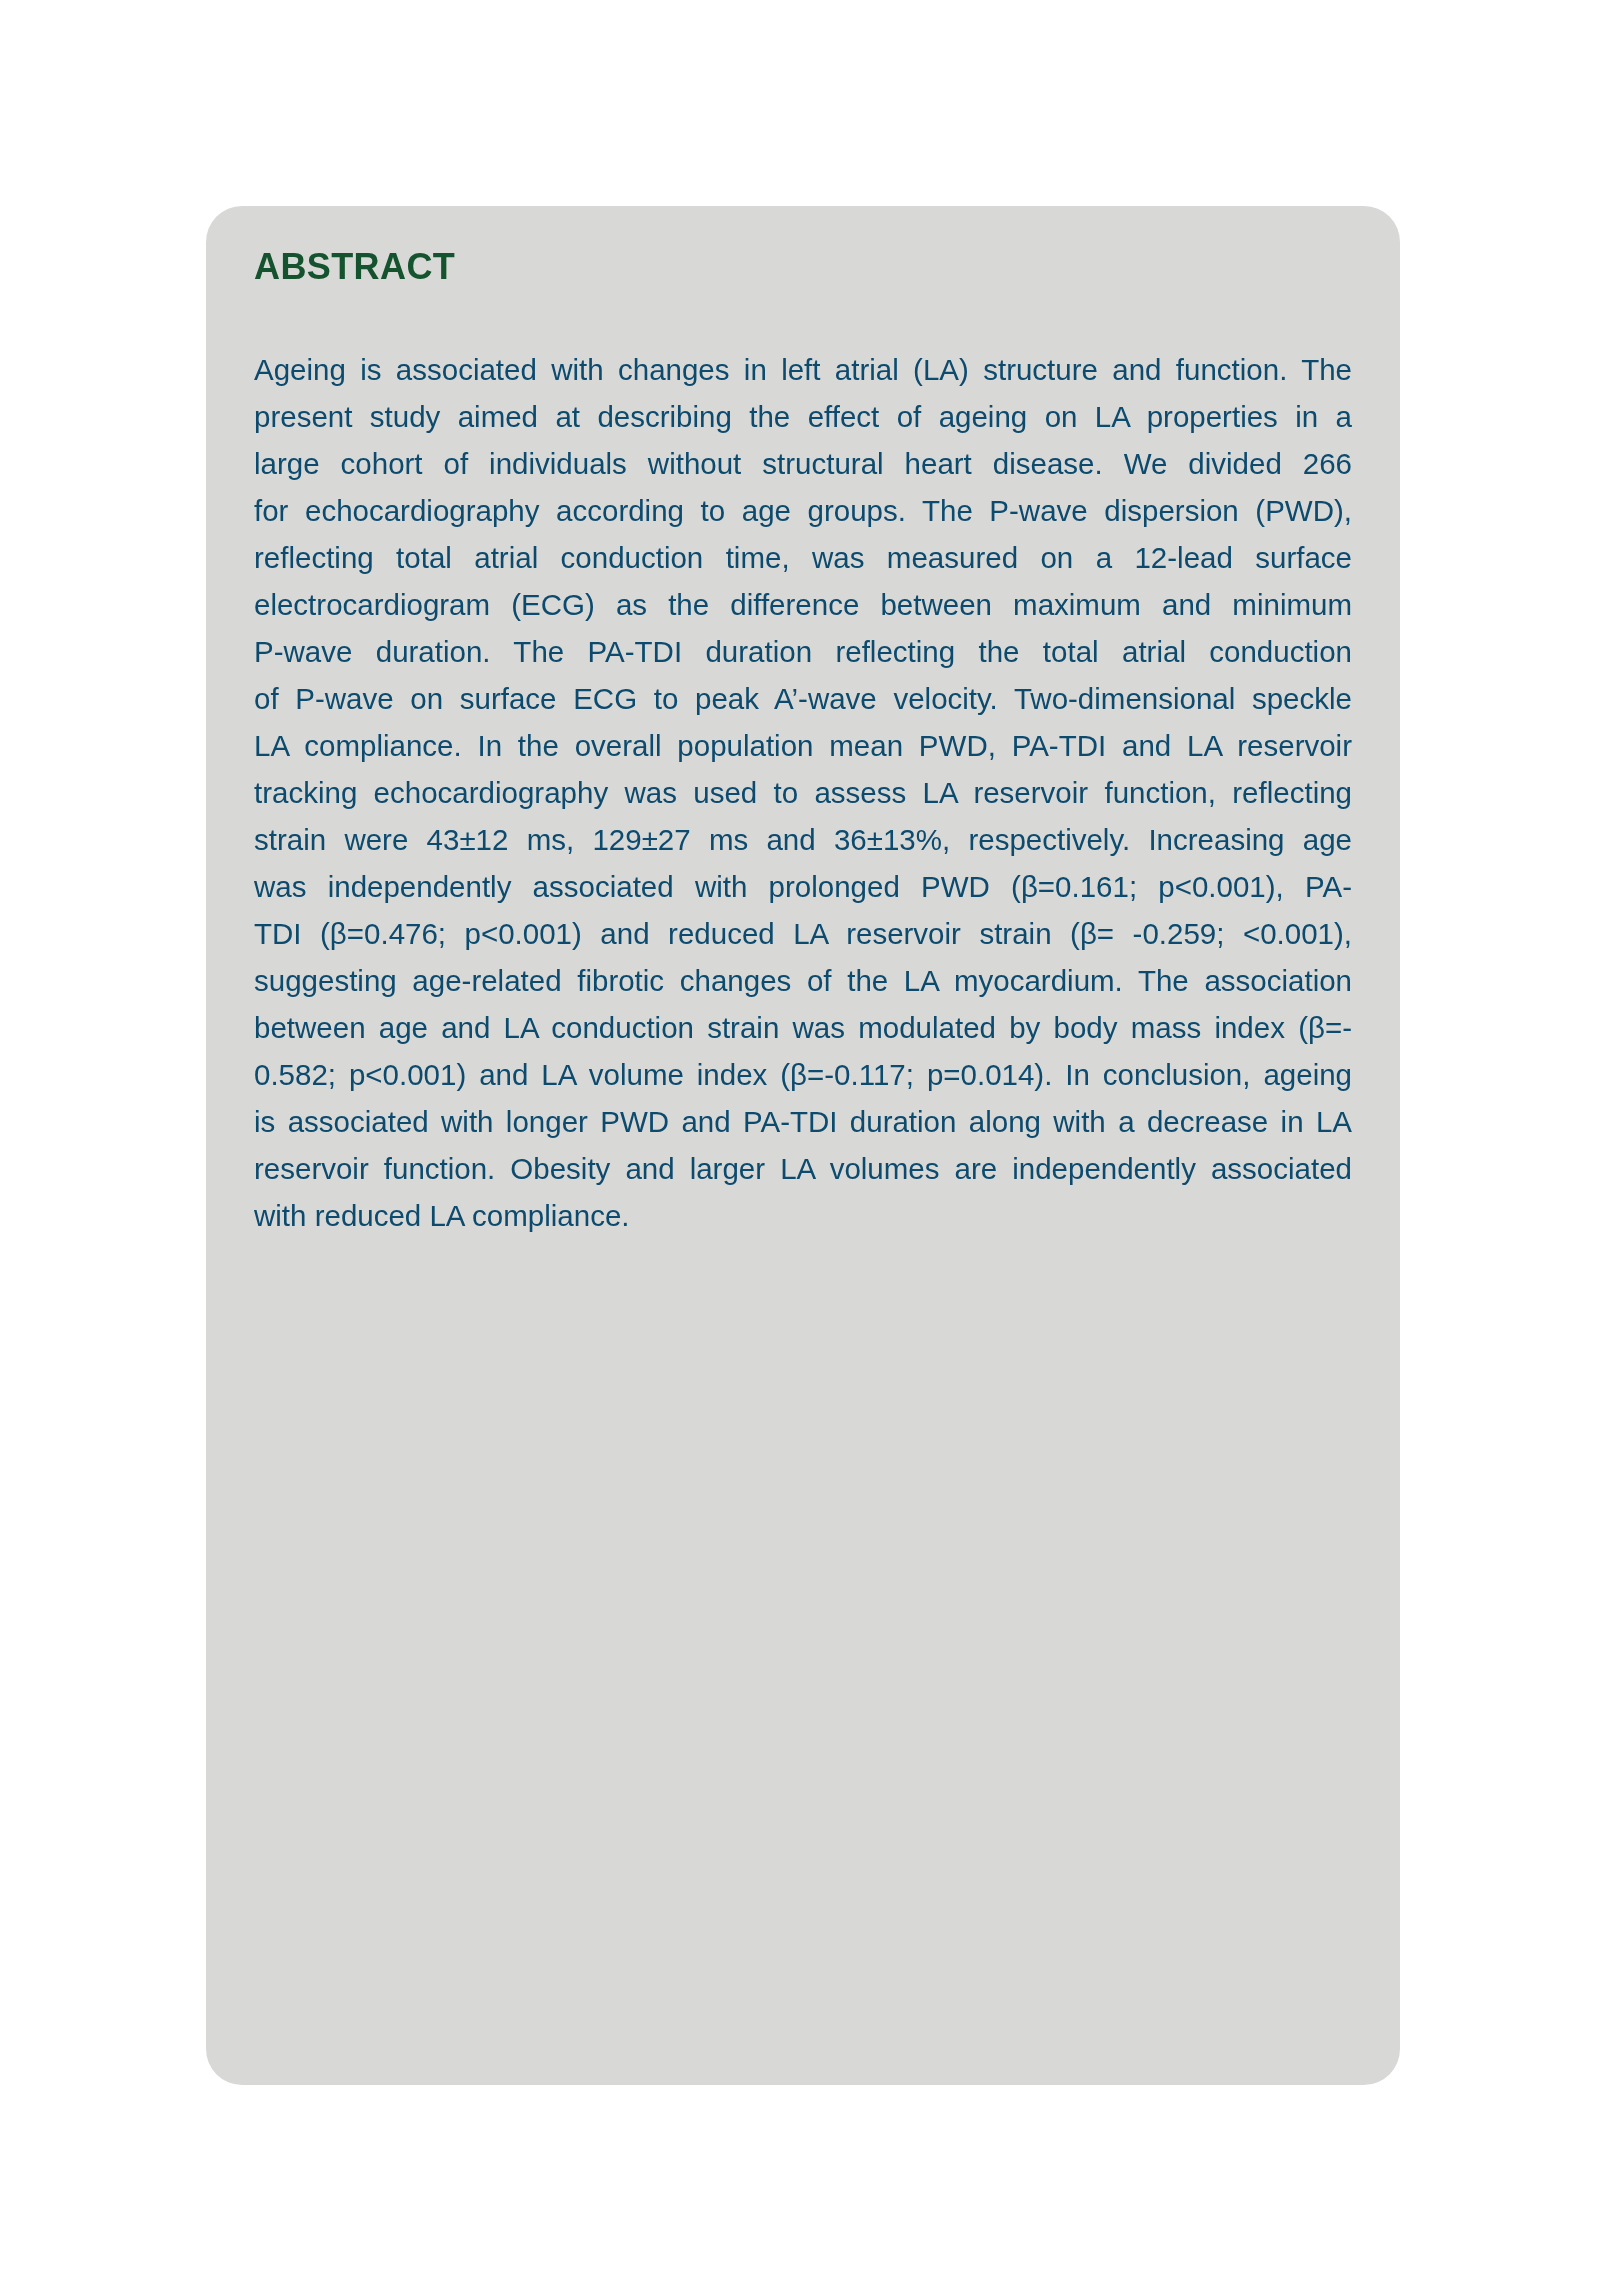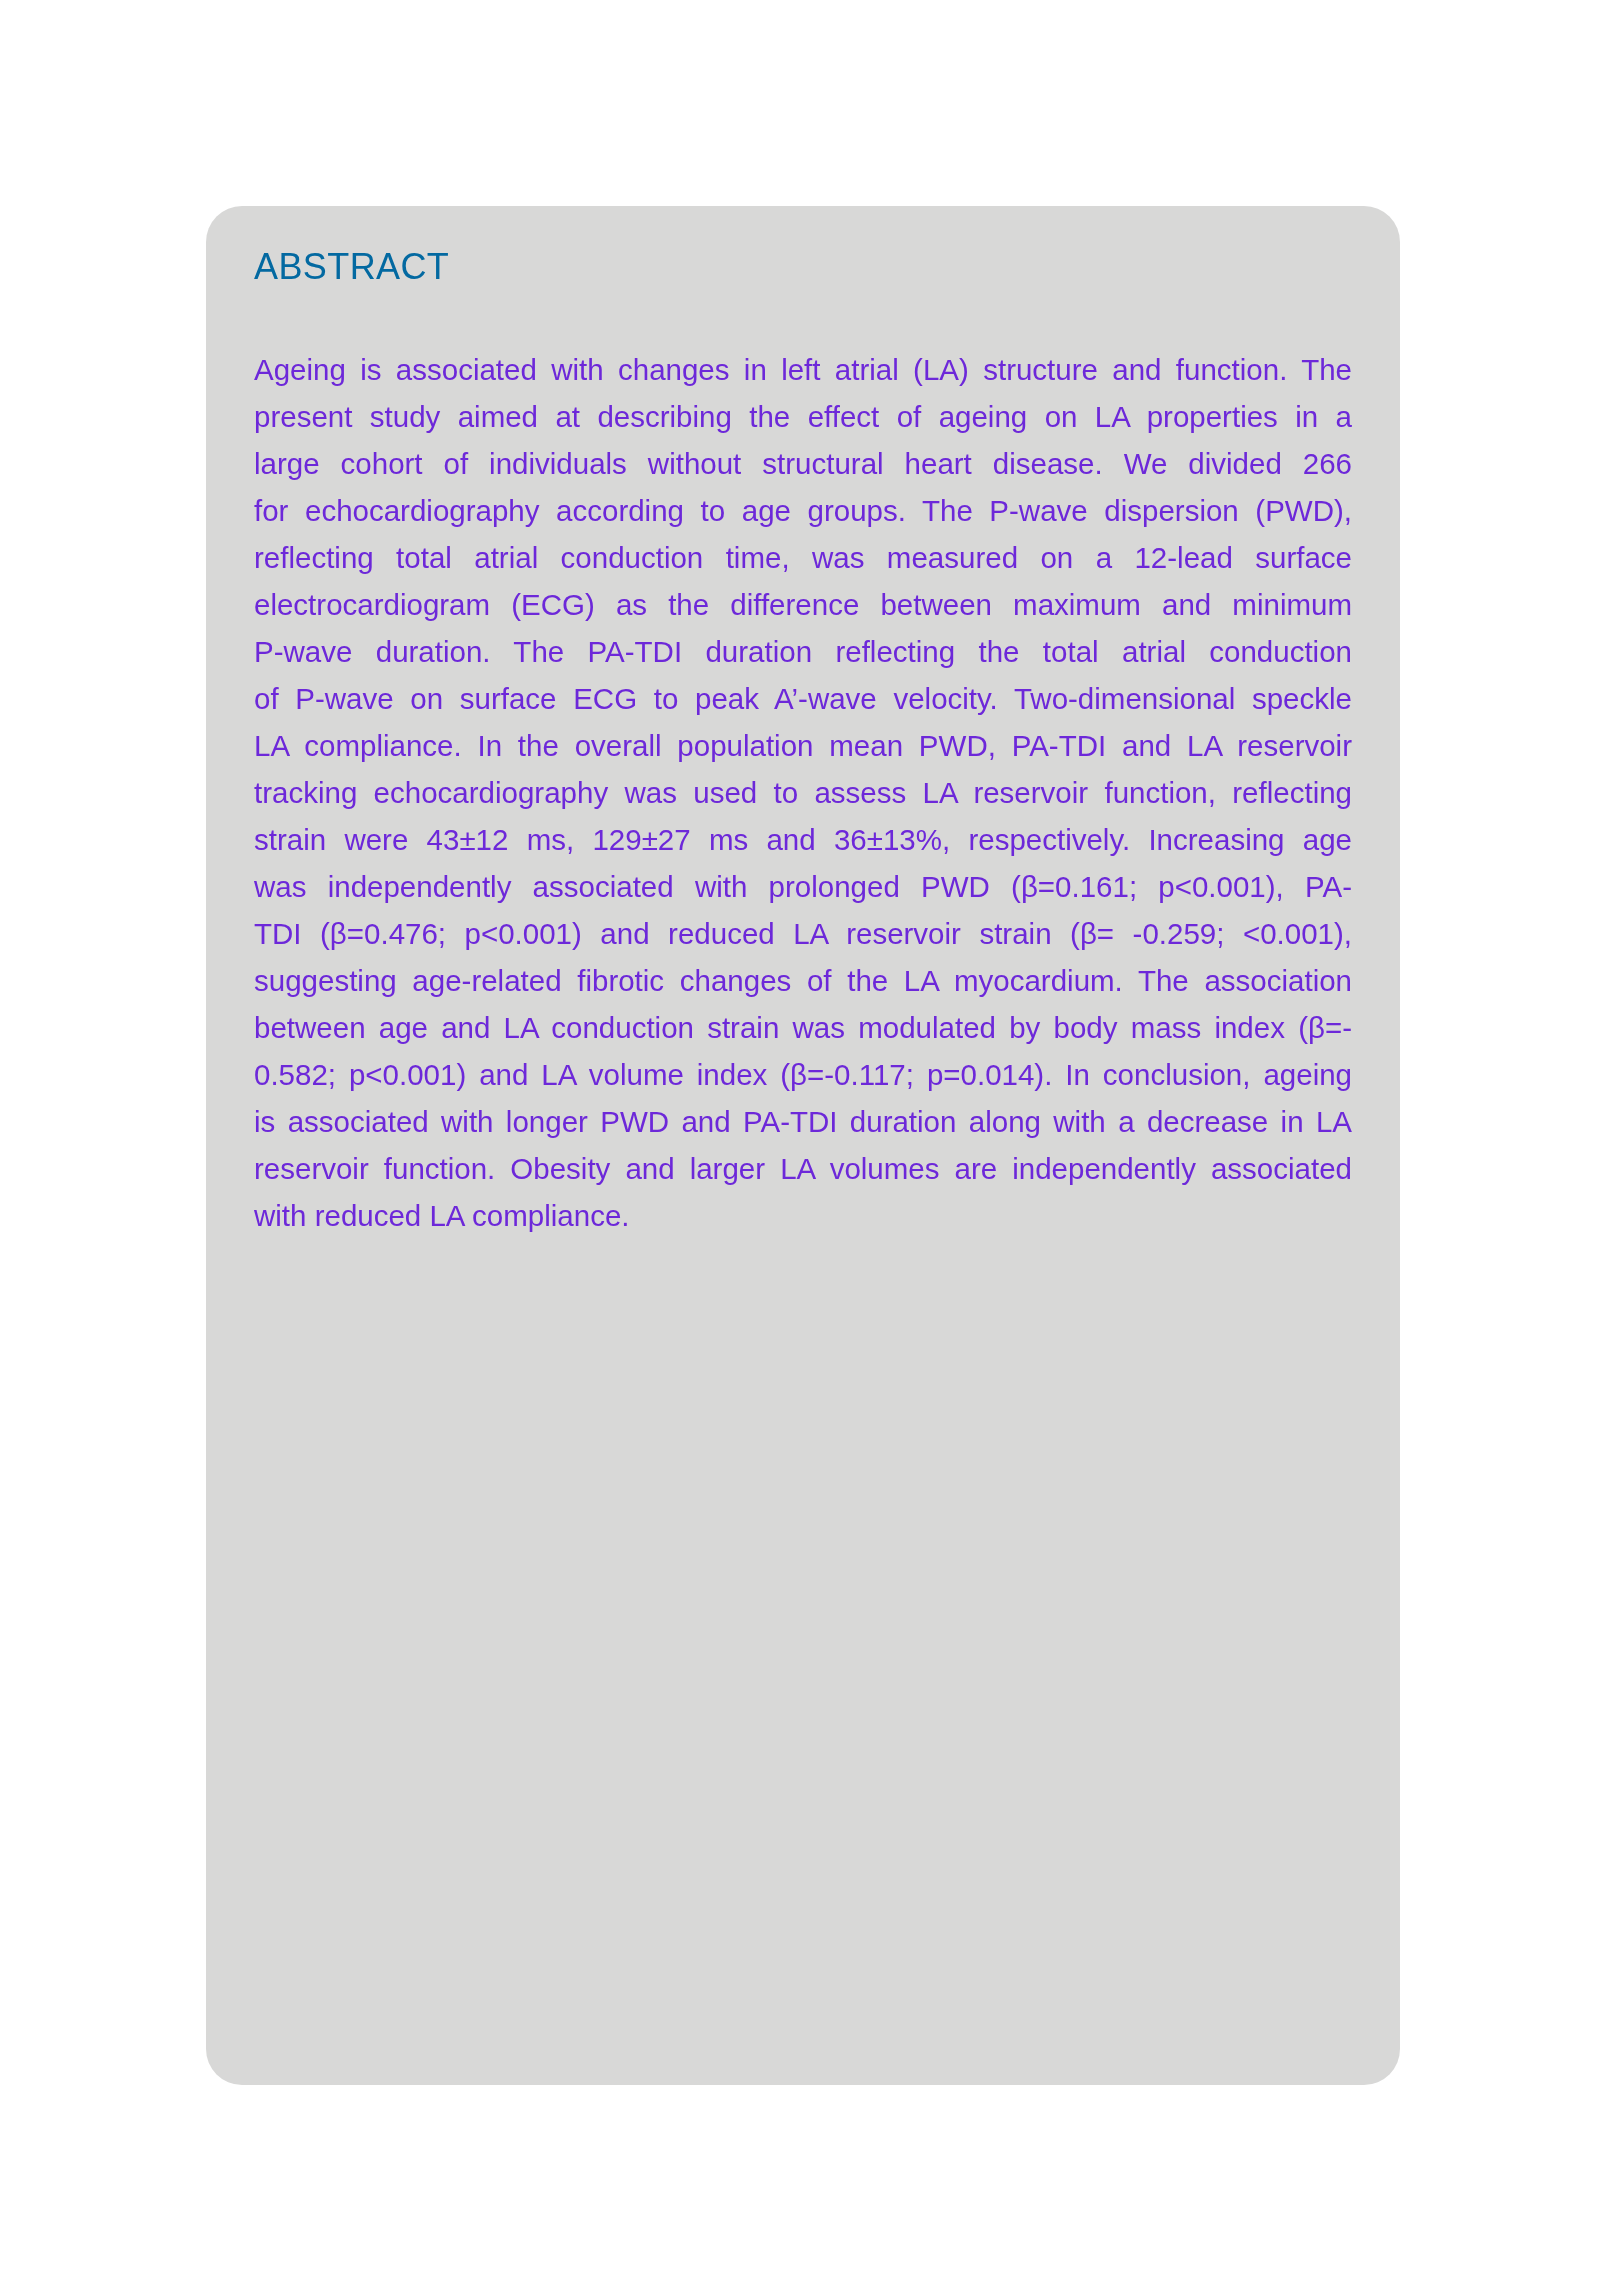--- a/index.html
+++ b/index.html
@@ -22,36 +22,36 @@
     width: 1194px;
     height: 1879px;
     box-sizing: border-box;
     background: #d8d8d7;
     border-radius: 36px;
     padding: 39px 48px 0 48px;
   }
   .heading {
     margin: 0;
     font-family: "Liberation Sans", sans-serif;
-    font-weight: 400;
+    font-weight: 700;
     font-size: 36px;
     line-height: 1.2;
     letter-spacing: 0.4px;
-    color: #0369a1;
+    color: #14532d;
   }
   .body {
     margin-top: 58px;
   }
   .line {
     margin: 0;
     font-family: "Liberation Sans", sans-serif;
     font-weight: 400;
     font-size: 29.5px;
     line-height: 47px;
-    color: #6d28d9;
+    color: #0c4a6e;
     text-align: justify;
     text-align-last: justify;
     text-justify: inter-word;
     white-space: normal;
   }
   .line:last-child {
     text-align-last: left;
   }
 </style>
 </head>

